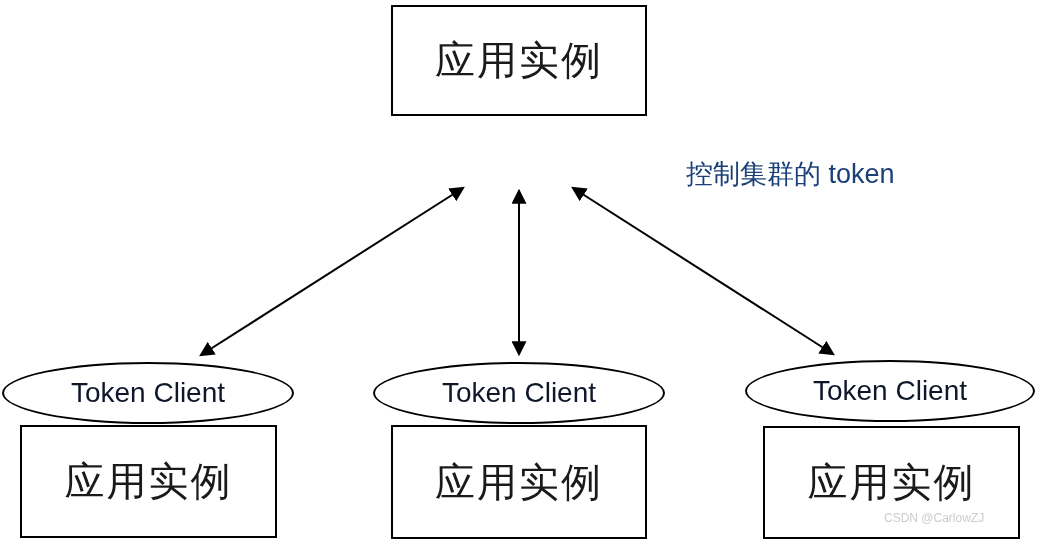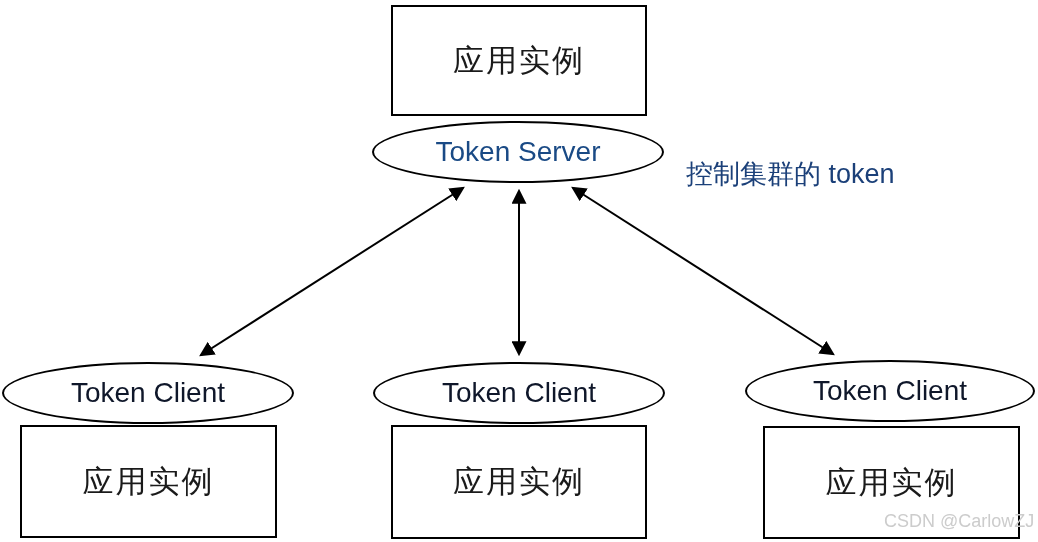--- a/index.html
+++ b/index.html
@@ -17,21 +17,21 @@
   }
   .box {
     position: absolute;
     border: 2px solid #000000;
     background: #ffffff;
     display: flex;
     align-items: center;
     justify-content: center;
     box-sizing: border-box;
     color: #1a1a1a;
-    font-size: 31px;
+    font-size: 40px;
     letter-spacing: 2px;
   }
   .ellipse {
     position: absolute;
     border: 2px solid #000000;
     background: #ffffff;
     border-radius: 50%;
     display: flex;
     align-items: center;
     justify-content: center;
@@ -45,21 +45,21 @@
     left: 686px;
     top: 156px;
     font-size: 27px;
     color: #1b4079;
     white-space: nowrap;
   }
   .watermark {
     position: absolute;
     left: 884px;
     top: 511px;
-    font-size: 18px;
+    font-size: 12px;
     color: #cccccc;
     white-space: nowrap;
     z-index: 5;
   }
   .arrow-layer {
     position: absolute;
     left: 0;
     top: 0;
     width: 1038px;
     height: 542px;
@@ -77,23 +77,20 @@
 </style>
 </head>
 <body>
 
 <div class="canvas">
 
   <div class="box" id="top-box">
     <span>应用实例</span>
   </div>
 
-  <div class="ellipse server-ellipse" id="server">
-    <span>Token Server</span>
-  </div>
 
   <div class="annotation">控制集群的 token</div>
 
   <svg class="arrow-layer" viewBox="0 0 1038 542" xmlns="http://www.w3.org/2000/svg">
     <defs>
       <marker id="arrowhead" viewBox="0 0 10 10" refX="8.5" refY="5" markerWidth="7.5" markerHeight="7.5" orient="auto-start-reverse">
         <path d="M0,0 L10,5 L0,10 z" fill="#000000"></path>
       </marker>
     </defs>
     <line x1="463" y1="188" x2="201" y2="355" stroke="#000000" stroke-width="2" marker-start="url(#arrowhead)" marker-end="url(#arrowhead)"></line>

